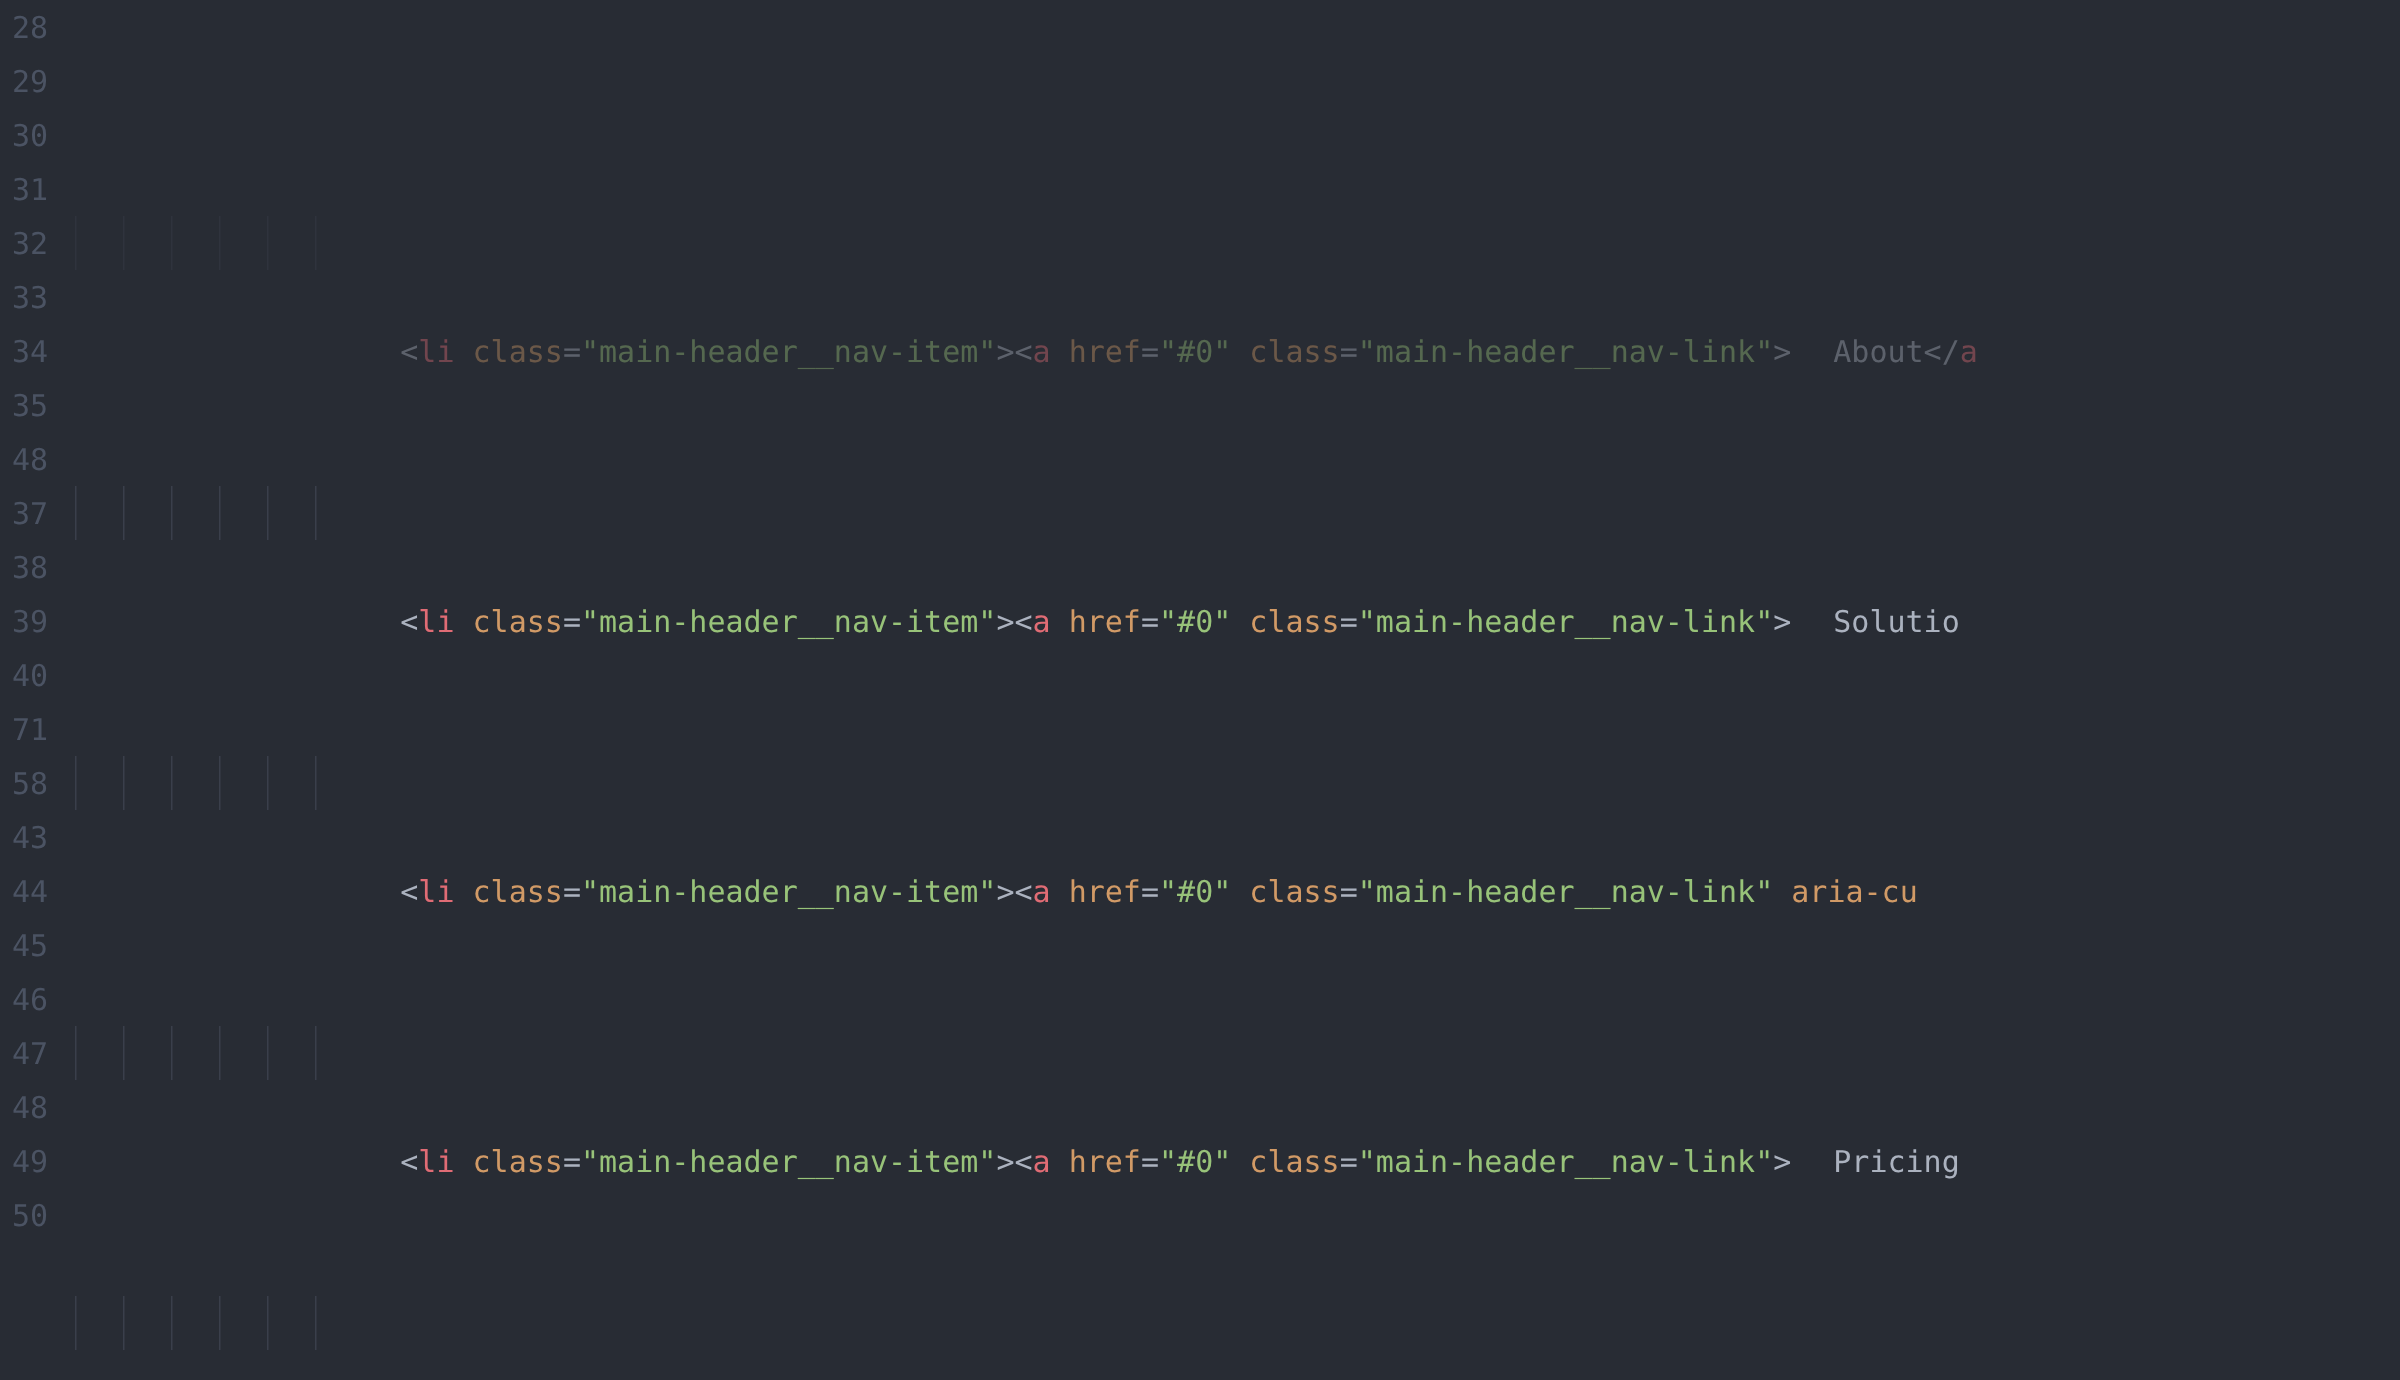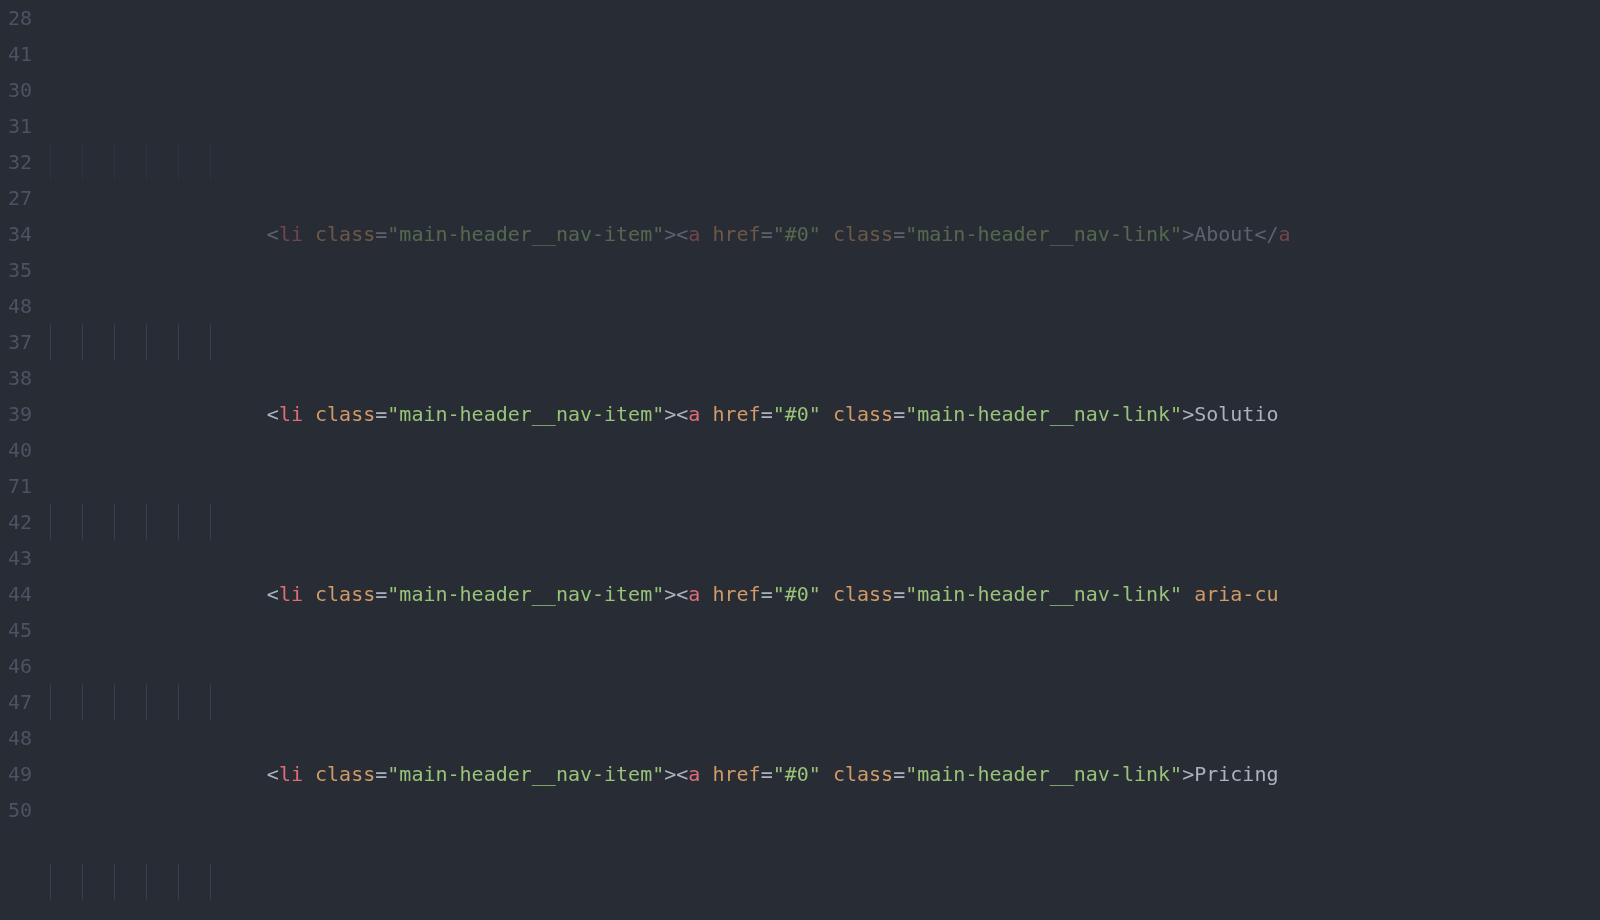--- a/index.html
+++ b/index.html
@@ -60,43 +60,43 @@
   .g6 { left: 160px; }
 
   
   .faded { opacity: 0.4; }
 
   
   .p  { color: #abb2bf; }            
   .tg { color: #e06c75; margin-top: 15px; }            
   .at { color: #d19a66; }            
   .st { color: #98c379; }            
-  .tx { color: #abb2bf; } 
+  .tx { color: #abb2bf; margin-left: 28px; } 
   .br { color: #abb2bf; }
 </style>
 </head>
 <body>
 
 <div class="editor">
   <div class="gutter" id="gutter">
       <div>28</div>
-      <div>41</div>
+      <div>29</div>
       <div>30</div>
       <div>31</div>
       <div>32</div>
-      <div>27</div>
+      <div>33</div>
       <div>34</div>
       <div>35</div>
       <div>48</div>
       <div>37</div>
       <div>38</div>
       <div>39</div>
       <div>40</div>
       <div>71</div>
-      <div>42</div>
+      <div>58</div>
       <div>43</div>
       <div>44</div>
       <div>45</div>
       <div>46</div>
       <div>47</div>
       <div>48</div>
       <div>49</div>
       <div>50</div>
     </div>
   <div class="code">

